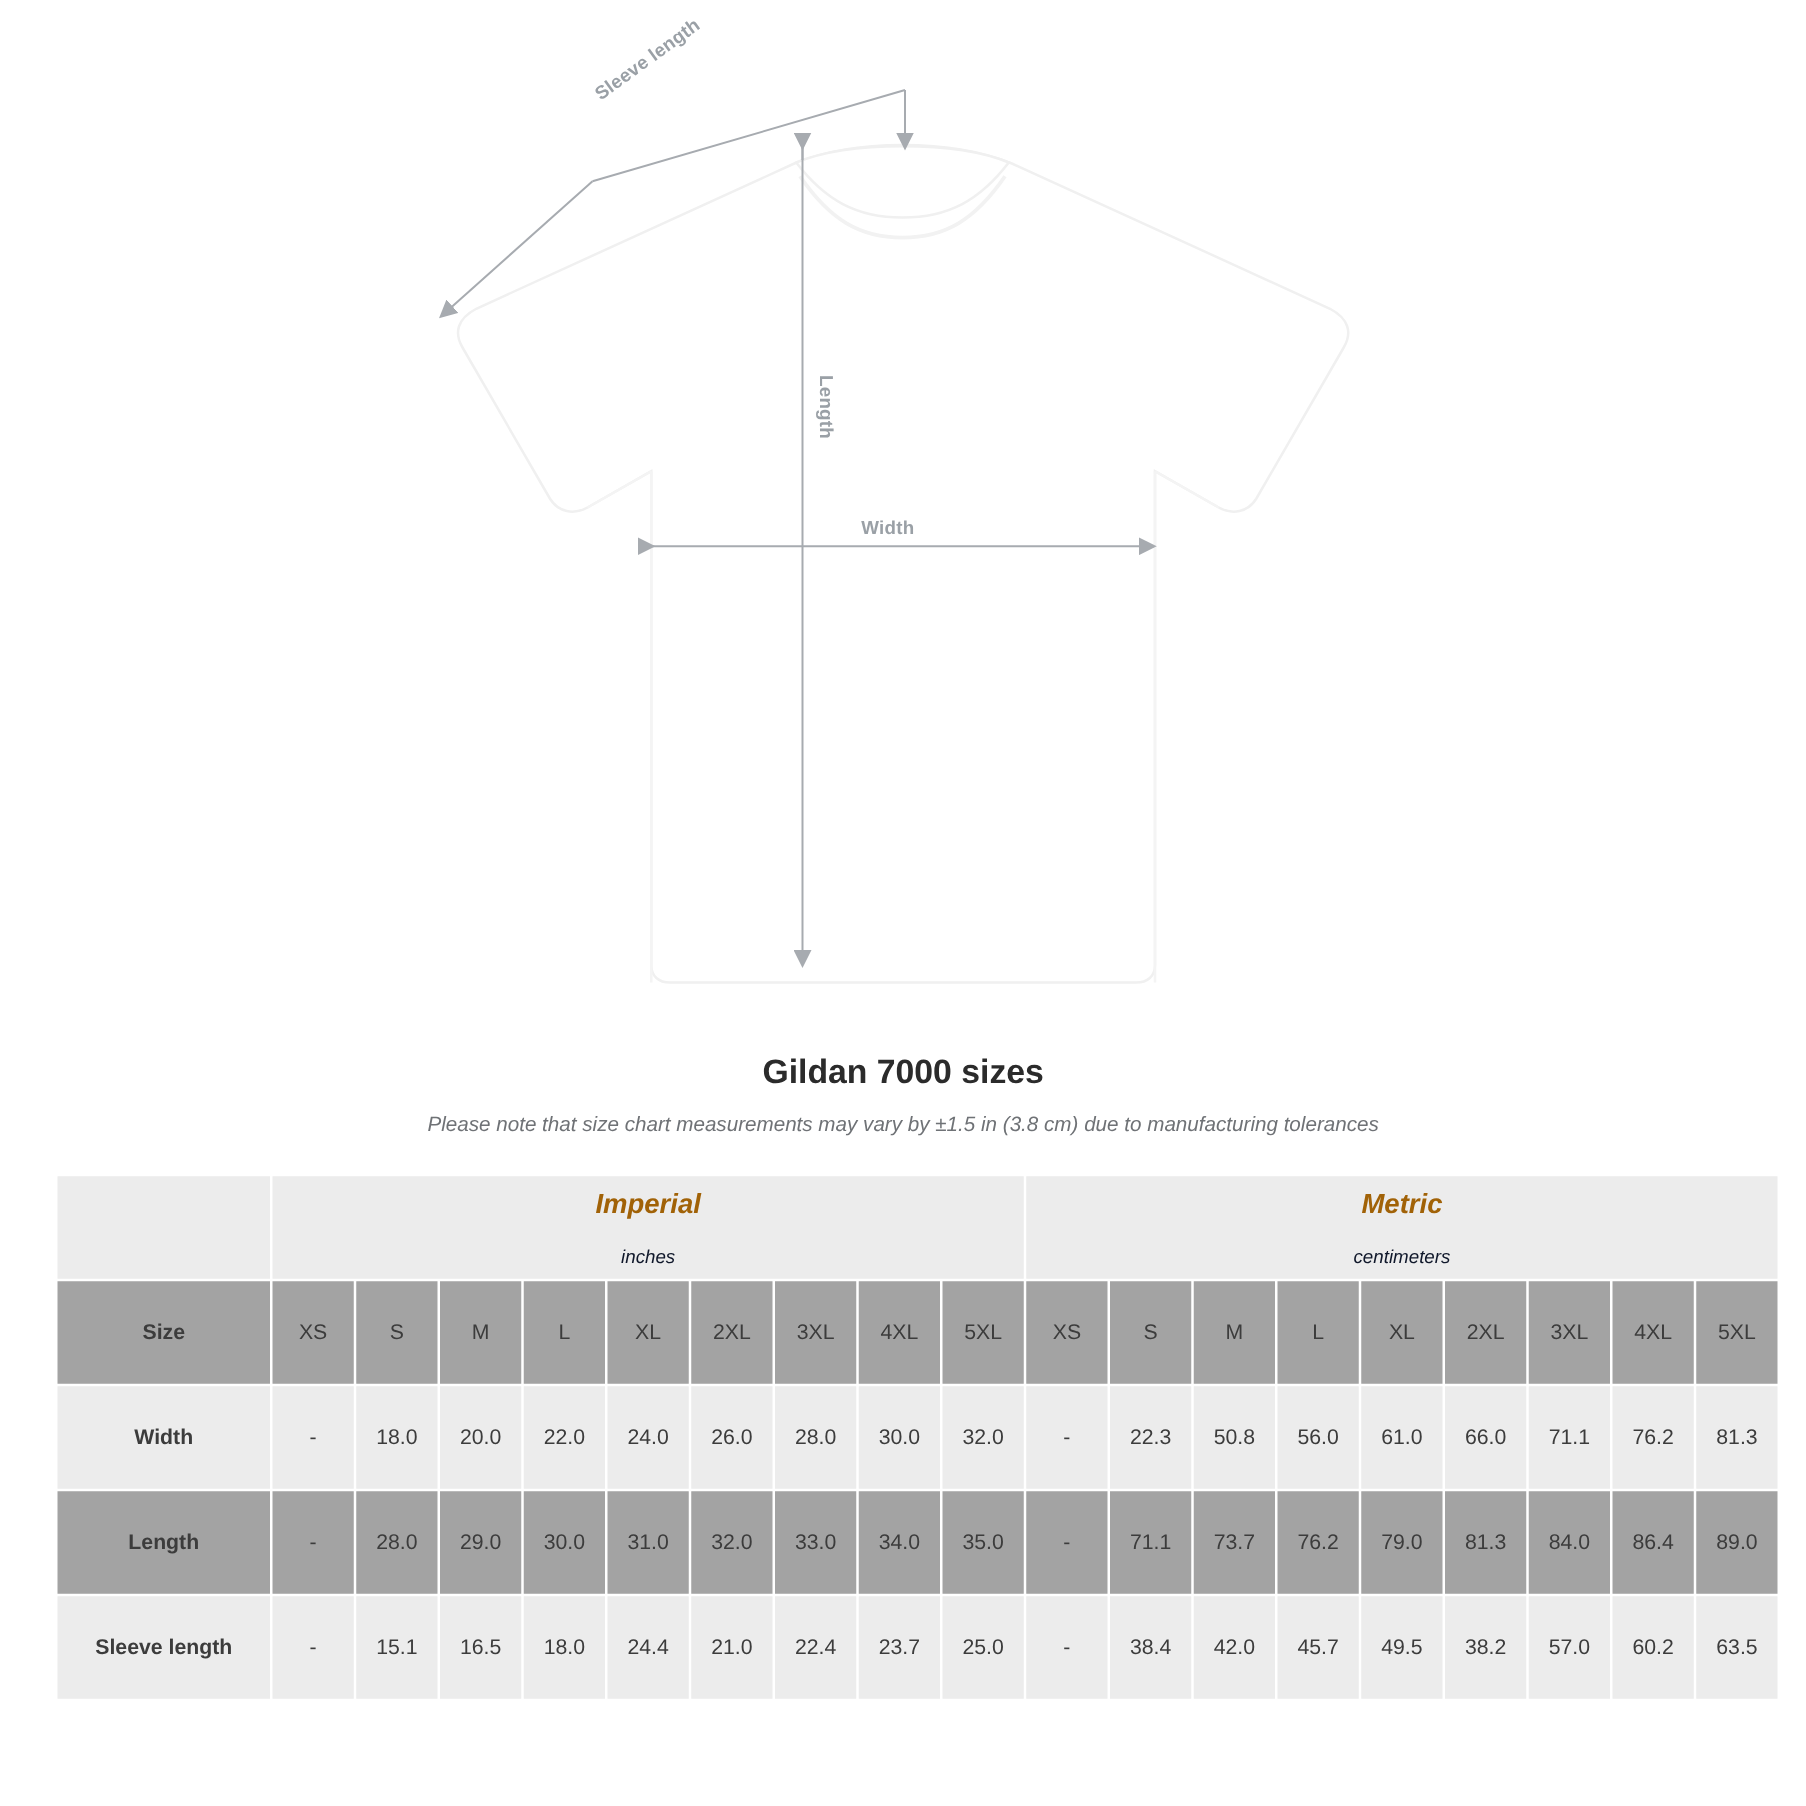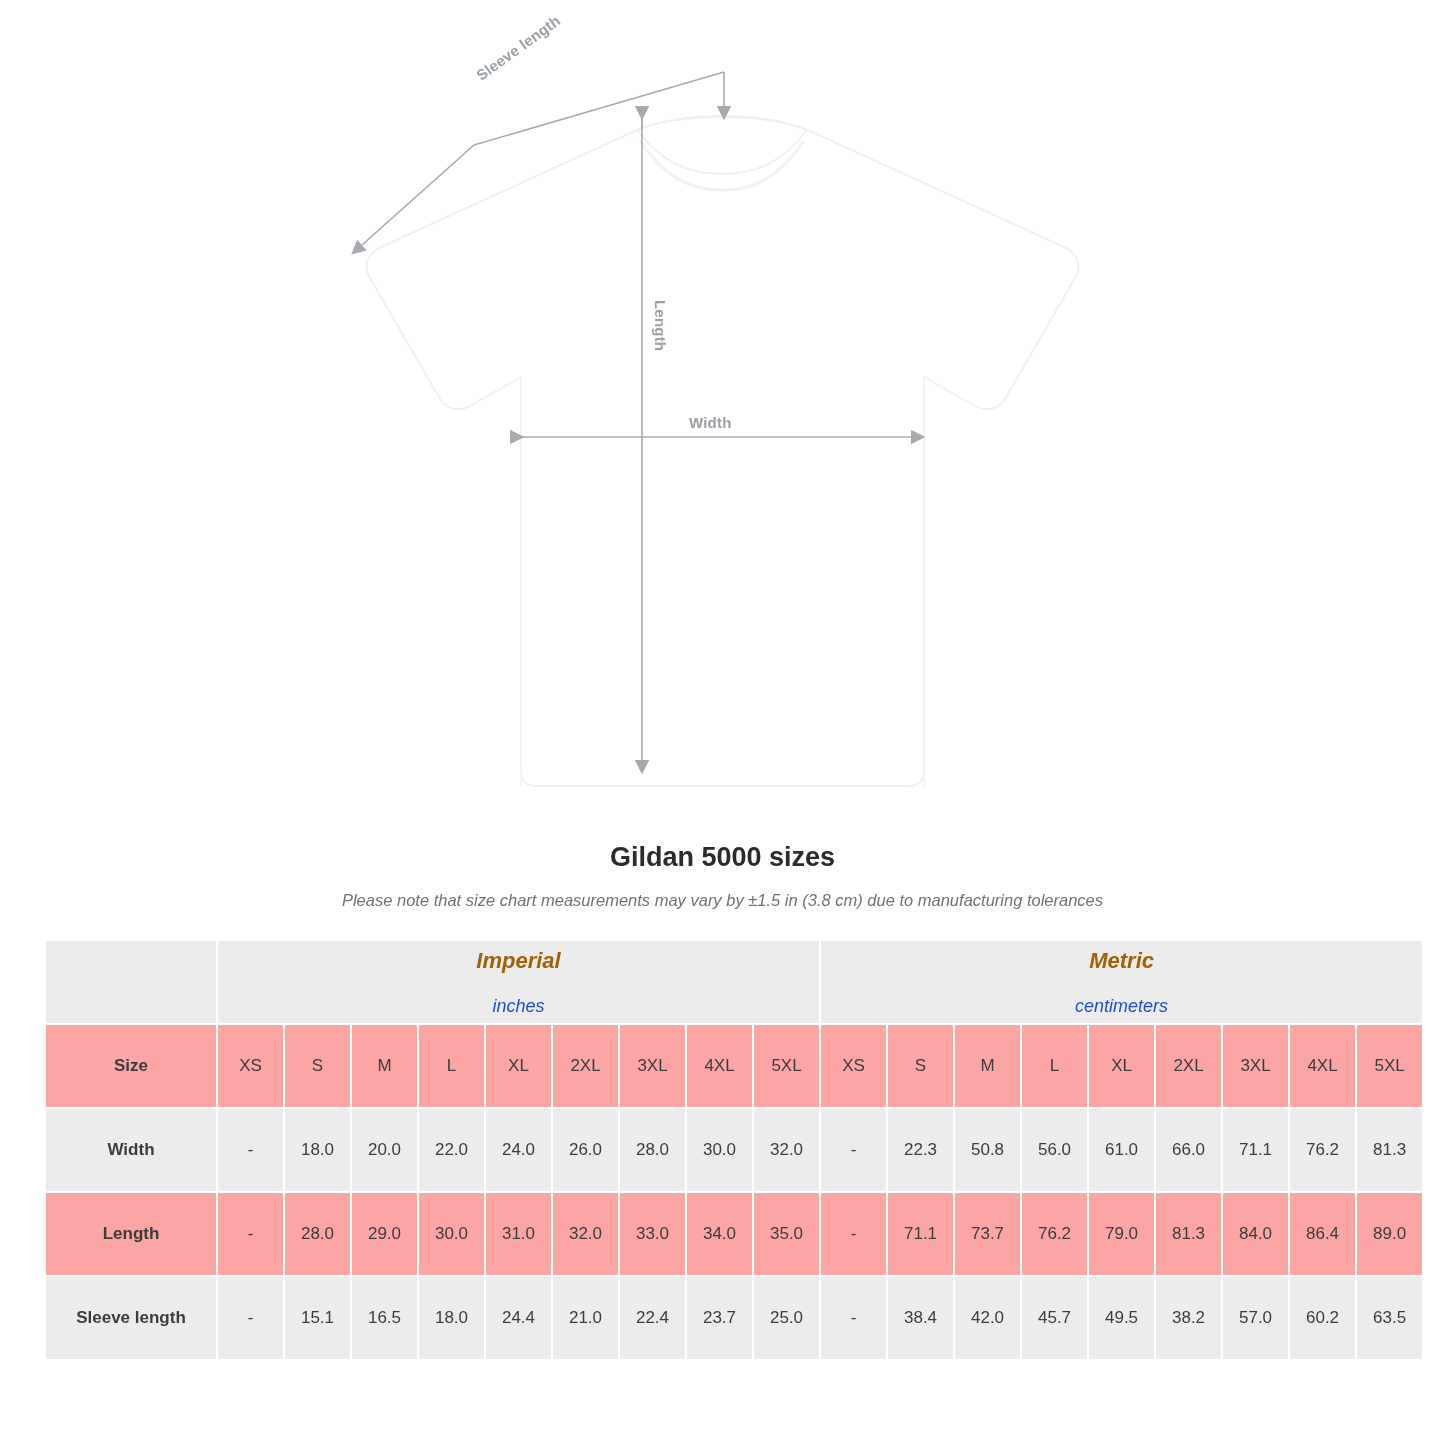--- a/index.html
+++ b/index.html
@@ -85,36 +85,36 @@
   }
   td.unit-head .u-name {
     display: block;
     font-size: 22px;
     font-weight: bold;
     font-style: italic;
     color: #a16207;
   }
   td.unit-head .u-sub {
     display: block;
-    font-size: 18px;
+    font-size: 15px;
     font-style: italic;
-    color: #1d4ed8;
+    color: #0f172a;
     margin-top: 19px;
   }
   td.rowhead {
     font-weight: bold;
     color: #3c3c3c;
     font-size: 17px;
   }
   td.sizehead {
     font-weight: normal;
     font-size: 17px;
     color: #3c3c3c;
   }
-  tr.white td { background: #fca5a5; }
+  tr.white td { background: #a3a3a3; }
   .col-label { width: 170px; }
   .col-v { width: 65px; }
 </style>
 </head>
 <body>
 
 <div class="illustration">
   <svg class="shirt-svg" width="1445" height="830" viewBox="0 0 1445 830">
 
     <g>
@@ -171,21 +171,21 @@
       <path d="M522 437 L 923 437" stroke="#a7abb0" stroke-width="1.6" fill="none" marker-start="url(#ah)" marker-end="url(#ah)"></path>
     </g>
   </svg>
 
   <div class="dim-label sleeve">Sleeve length</div>
   <div class="dim-label length">Length</div>
   <div class="dim-label width">Width</div>
 </div>
 
 <div class="title-block">
-  <h1 class="chart-title">Gildan 5000 sizes</h1>
+  <h1 class="chart-title">Gildan 7000 sizes</h1>
   <p class="chart-note">Please note that size chart measurements may vary by ±1.5 in (3.8 cm) due to manufacturing tolerances</p>
 </div>
 
 <div class="table-wrap">
   <table class="size-table">
     <colgroup>
       <col class="col-label">
       <col class="col-v">
         <col class="col-v">
         <col class="col-v">

